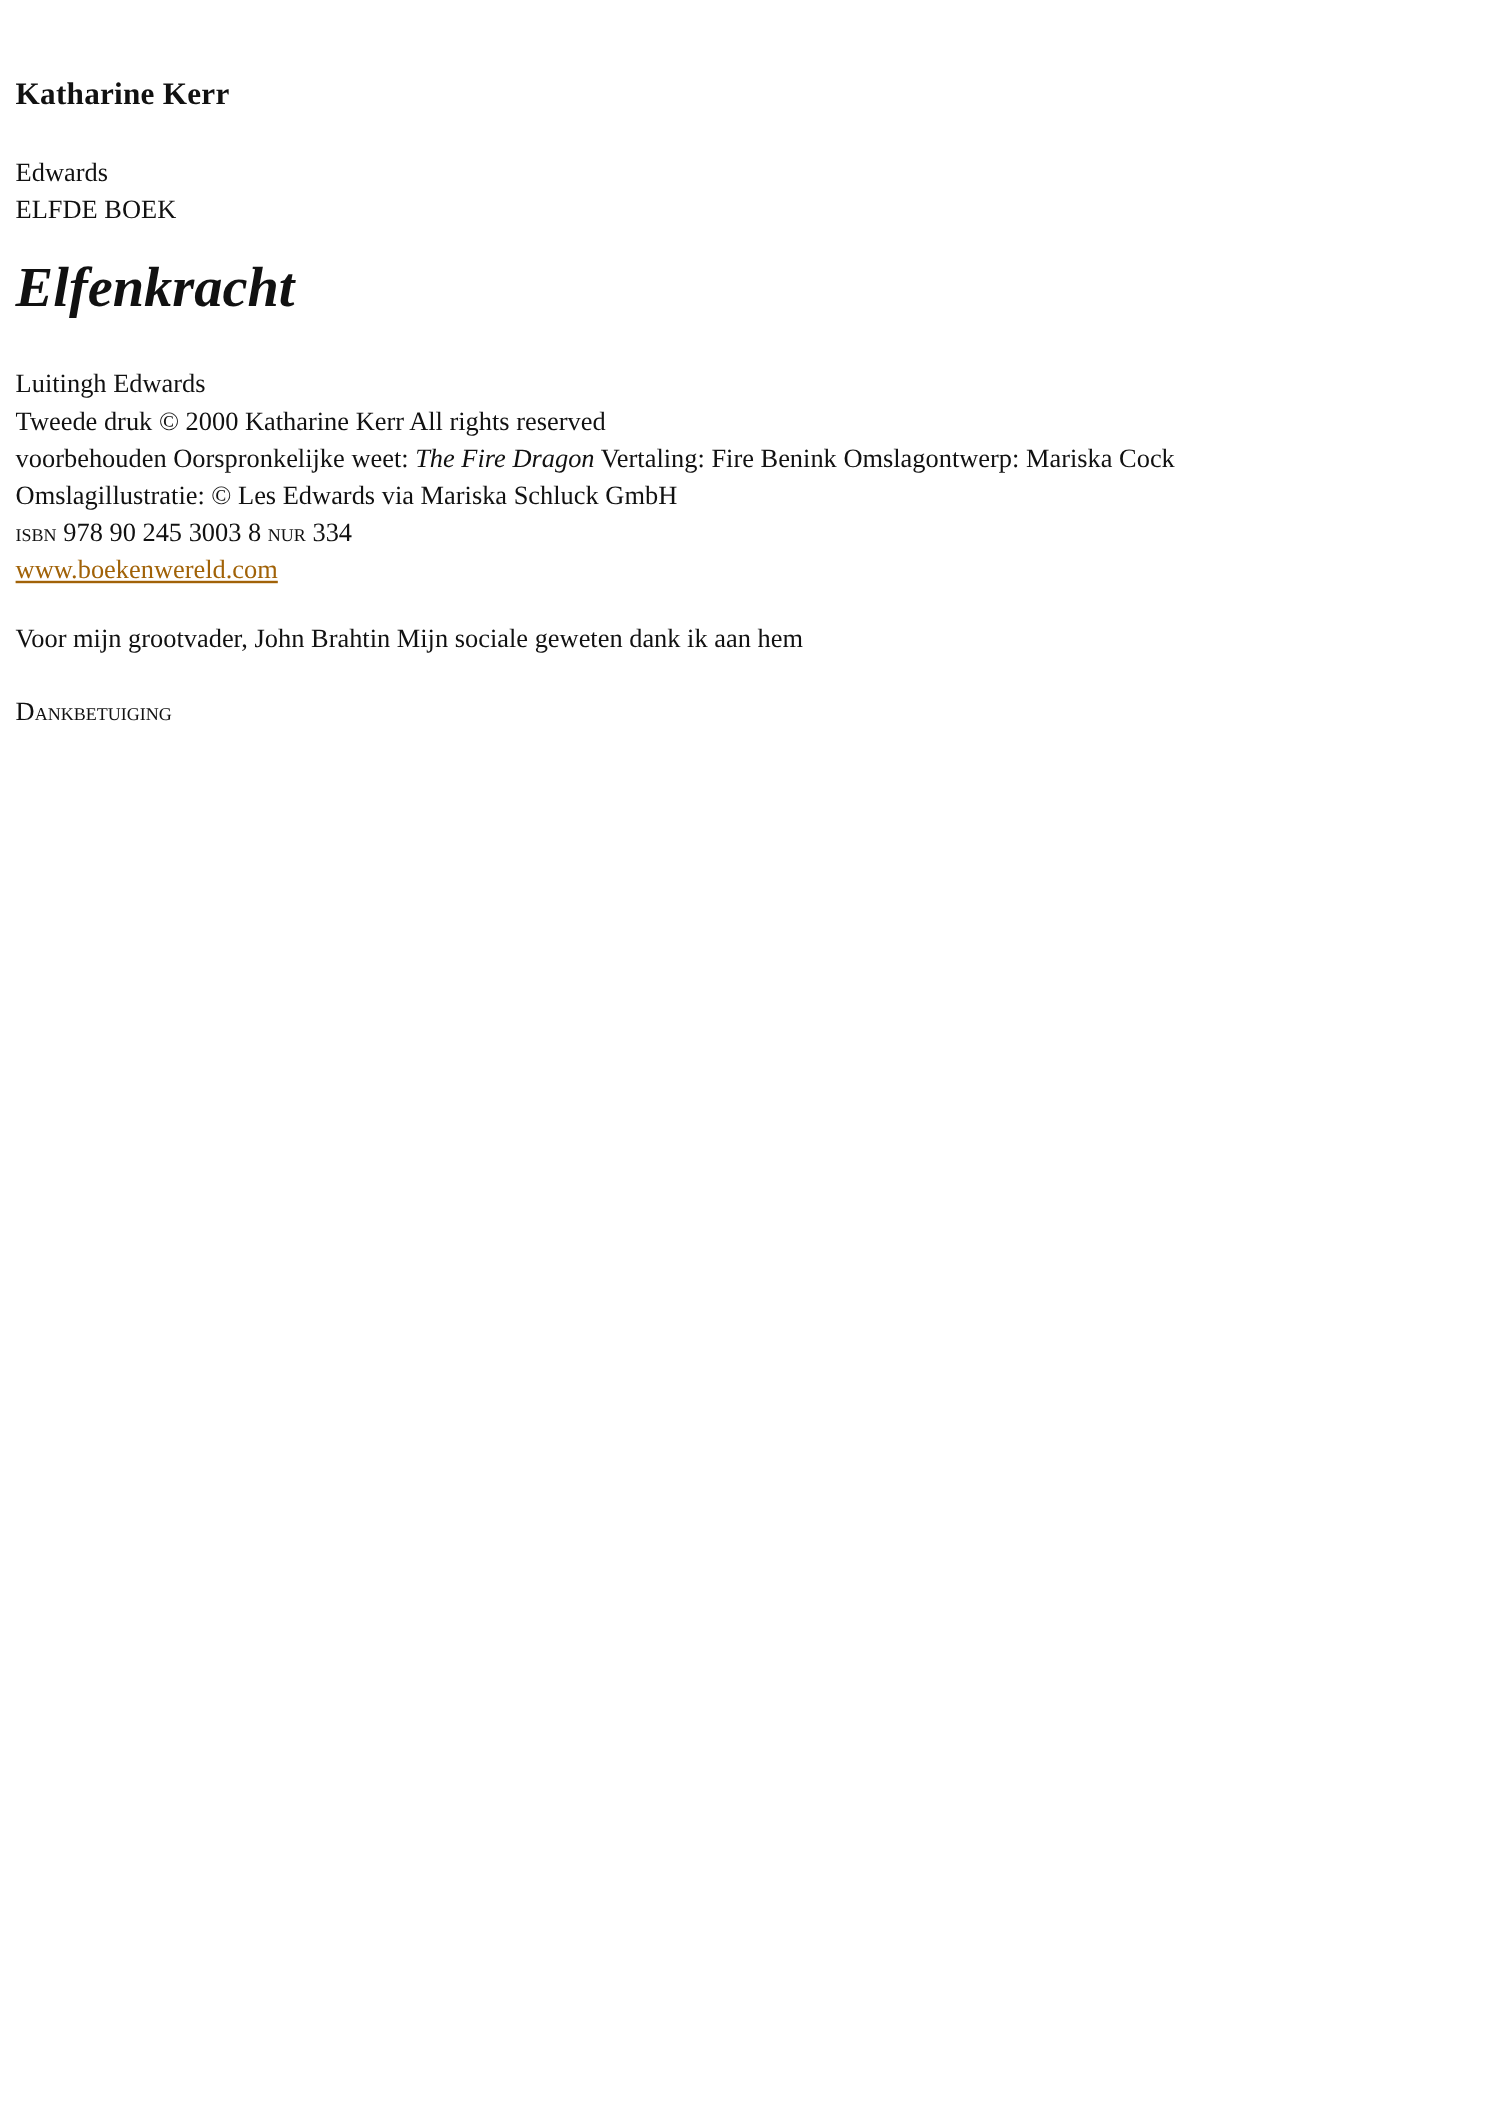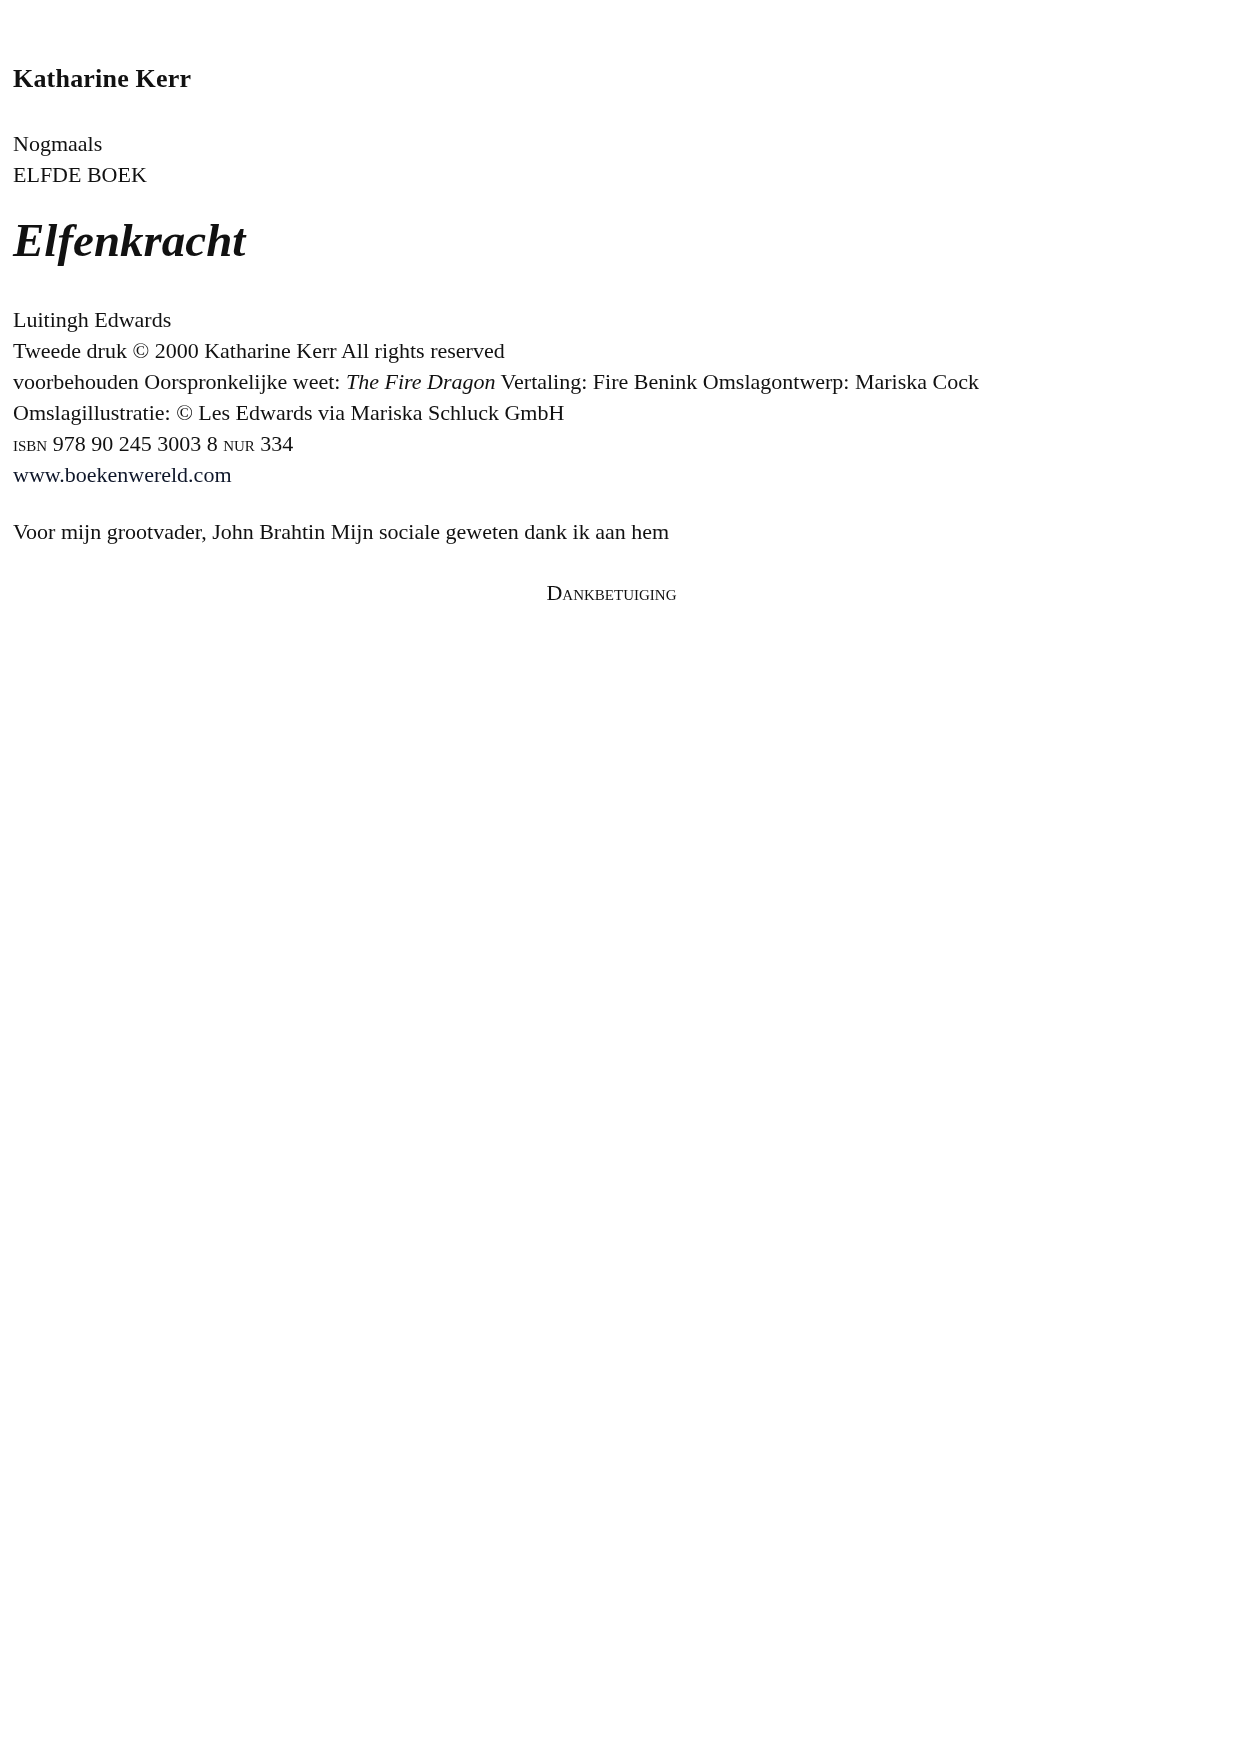--- a/index.html
+++ b/index.html
@@ -43,48 +43,48 @@
   .colophon {
     font-size: 22px;
     line-height: 31px;
   }
   .colophon-line {
     white-space: nowrap;
   }
   .italic { font-style: italic; margin-top: 32px; }
   .smallcaps { font-variant: small-caps; }
   .weblink {
-    color: #0f172a;
+    color: #a16207;
+    text-decoration: underline;
     cursor: pointer;
   }
   .dedication {
     font-size: 22px;
     line-height: 31px;
     margin-top: 26px;
     white-space: nowrap;
   }
   .acknowledgement {
     font-size: 22px;
     line-height: 31px;
     margin-top: 30px;
-    text-align: center;
   }
   .ack-heading {
     font-variant: small-caps;
   }
 </style>
 </head>
 <body>
 
 <div class="page">
 
   <div class="author">Katharine Kerr</div>
 
   <div class="series-block">
-    <div class="colophon-line">Nogmaals</div>
+    <div class="colophon-line">Edwards</div>
     <div class="colophon-line">ELFDE BOEK</div>
   </div>
 
   <div class="book-title">Elfenkracht</div>
 
   <div class="colophon">
     <div class="colophon-line">Luitingh Edwards</div>
     <div class="colophon-line">Tweede druk © 2000 Katharine Kerr All rights reserved</div>
     <div class="colophon-line"><span>voorbehouden Oorspronkelijke weet: </span><span class="italic">The Fire Dragon</span><span> Vertaling: Fire Benink Omslagontwerp: Mariska Cock</span></div>
     <div class="colophon-line">Omslagillustratie: © Les Edwards via Mariska Schluck GmbH</div>

